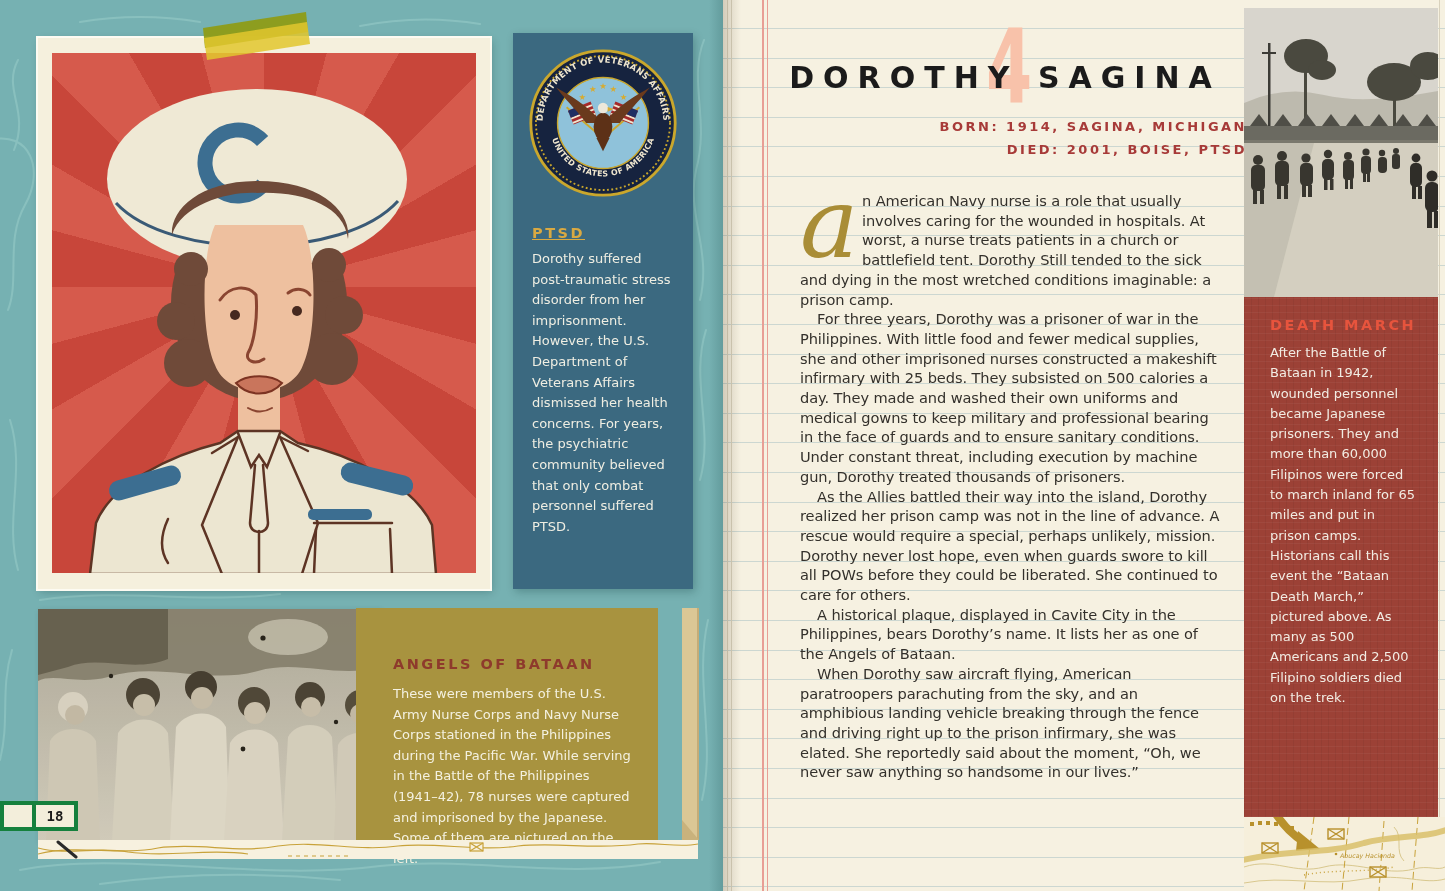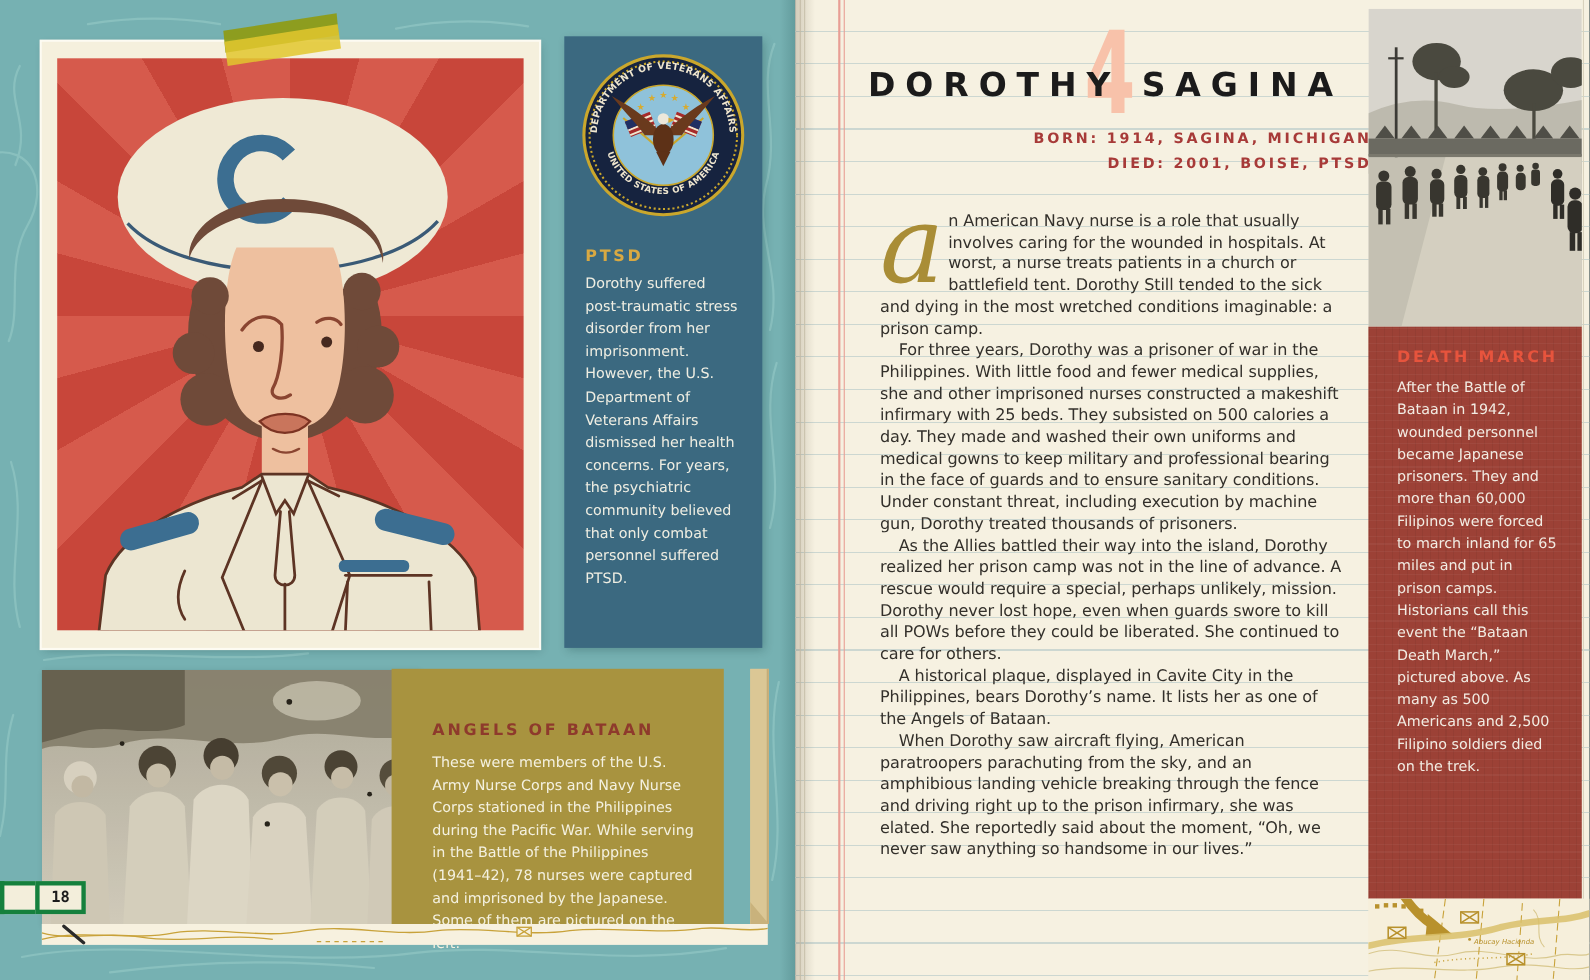--- a/index.html
+++ b/index.html
@@ -13,21 +13,21 @@
   .frame{position:absolute;left:38px;top:38px;width:452px;height:551px;background:#f5f0dd;
          box-shadow:0 0 0 2px #fdfbf2, 2px 3px 8px rgba(0,40,40,.25);}
   .frame-inner{position:absolute;left:14px;top:15px;right:14px;bottom:16px;overflow:hidden;
          background:repeating-conic-gradient(from 0deg at 50% 45%, #c8463a 0deg 15deg, #d65a4c 15deg 30deg);}
   .frame-inner svg{position:absolute;inset:0;}
   .tape{position:absolute;left:196px;top:6px;width:122px;height:56px;}
   .sidebar-ptsd{position:absolute;left:513px;top:33px;width:180px;height:556px;background:#3b6980;
          box-shadow:2px 3px 8px rgba(0,40,40,.25);}
   .seal-wrap{position:absolute;left:15px;top:15px;width:150px;height:150px;}
   .box-heading{font-weight:bold;font-size:14.5px;letter-spacing:2.5px;}
-  .ptsd-heading{position:absolute;left:19px;top:192px;color:#d9a942;}
+  .ptsd-heading{position:absolute;left:19px;top:192px;color:#d9a942;text-decoration:underline;}
   .ptsd-body{position:absolute;left:19px;top:216px;width:143px;color:#efeee2;
          font-size:13px;line-height:20.6px;}
   .photo-nurses{position:absolute;left:38px;top:609px;width:342px;height:232px;
          box-shadow:2px 2px 6px rgba(0,40,40,.2);}
   .angels-box{position:absolute;left:356px;top:608px;width:302px;height:232px;background:#a8933f;}
   .angels-heading{position:absolute;left:37px;top:48px;color:#8e3a2c;}
   .angels-body{position:absolute;left:37px;top:76px;width:242px;color:#f4f1e0;
          font-size:13px;line-height:20.6px;}
   .olive-fold{position:absolute;left:682px;top:608px;width:17px;height:232px;background:#dbc795;}
   .olive-fold svg{position:absolute;inset:0;}

